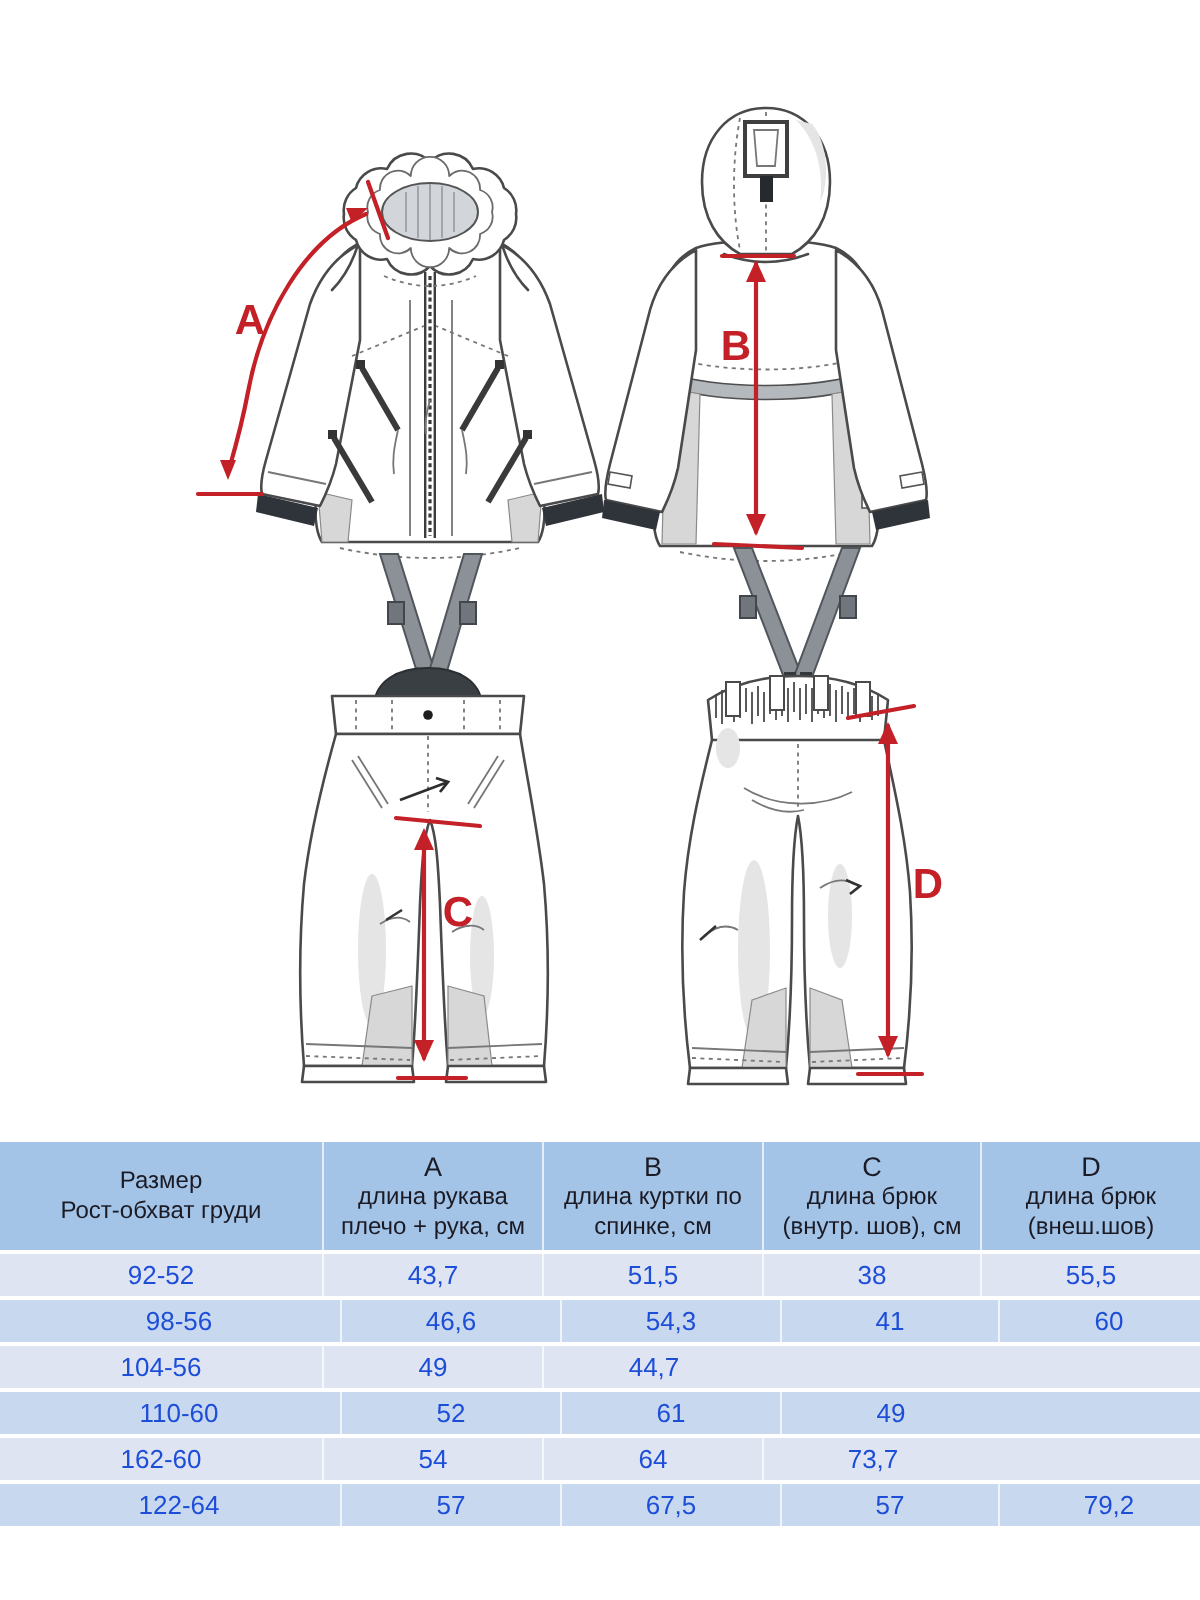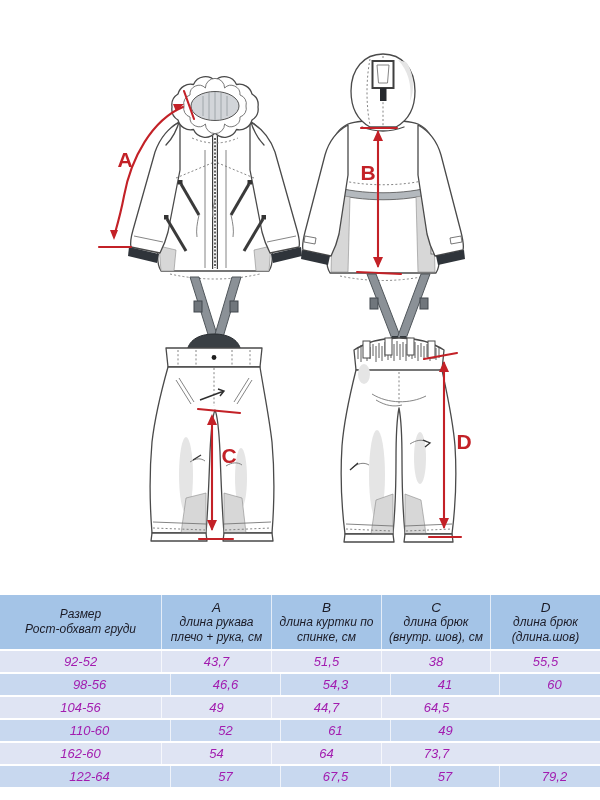--- a/index.html
+++ b/index.html
@@ -1,29 +1,29 @@
 <!DOCTYPE html>
 <html><head>
 <meta charset="utf-8">
 <title>Size chart</title>
 <style>
   html,body{margin:0;padding:0;background:#fff;}
   body{width:600px;height:800px;position:relative;overflow:hidden;
        font-family:"Liberation Sans","DejaVu Sans",sans-serif;-webkit-font-smoothing:antialiased;}
   #diagram{position:absolute;top:0;left:0;}
-  .sizetable{position:absolute;top:595px;left:0;width:600px;font-style:italic;--cols:162px 110px 110px 109px 109px;}
+  .sizetable{position:absolute;top:571px;left:0;width:600px;--cols:162px 110px 110px 109px 109px;}
   .thead{display:grid;grid-template-columns:var(--cols);background:#a4c4e7;min-height:54px;}
   .thead>div{display:flex;flex-direction:column;justify-content:center;align-items:center;
              text-align:center;color:#1b1b26;font-size:12px;line-height:15px;padding:2px 0;
              border-right:1px solid rgba(255,255,255,.7);}
   .thead>div:last-child{border-right:none;}
   .col-letter{font-size:13.5px;}
   .sizehead{font-size:12.5px;line-height:16px;}
   .tr{display:grid;grid-template-columns:var(--cols);border-top:2px solid #ffffff;}
-  .tr>div{height:21px;line-height:21px;text-align:center;font-size:13px;color:#a21caf;
+  .tr>div{height:21px;line-height:21px;text-align:center;font-size:13px;color:#1d4ed8;
           border-right:1px solid rgba(255,255,255,.7);}
   .tr>div:last-child{border-right:none;text-align:center;}
   .tr.light{background:#dfe4f3;}
   .tr.dark{background:#c8d8ef;padding-left:9px;}
   text.mlabel{font:bold 21px "Liberation Sans","DejaVu Sans",sans-serif;fill:#c32127;}
   .ln{stroke:#4a4a4a;stroke-width:1.3;fill:none;stroke-linecap:round;stroke-linejoin:round;}
   .fw{fill:#fff;stroke:#4a4a4a;stroke-width:1.3;stroke-linejoin:round;}
   .thin{stroke:#777;stroke-width:.9;fill:none;}
   .dash{stroke:#777;stroke-width:.9;fill:none;stroke-dasharray:2 2.2;}
   .red{stroke:#c32127;stroke-width:2.1;fill:none;stroke-linecap:round;}
@@ -225,21 +225,21 @@
       <span>спинке, см</span>
     </div>
     <div>
       <span class="col-letter">C</span>
       <span>длина брюк</span>
       <span>(внутр. шов), см</span>
     </div>
     <div>
       <span class="col-letter">D</span>
       <span>длина брюк</span>
-      <span>(длина.шов)</span>
+      <span>(внеш.шов)</span>
     </div>
   </div>
 
   <div class="tr light">
     <div>92-52</div>
     <div>43,7</div>
     <div>51,5</div>
     <div>38</div>
     <div>55,5</div>
   </div>
@@ -247,21 +247,20 @@
     <div>98-56</div>
     <div>46,6</div>
     <div>54,3</div>
     <div>41</div>
     <div>60</div>
   </div>
   <div class="tr light">
     <div>104-56</div>
     <div>49</div>
     <div>44,7</div>
-    <div>64,5</div>
   </div>
   <div class="tr dark">
     <div>110-60</div>
     <div>52</div>
     <div>61</div>
     <div>49</div>
   </div>
   <div class="tr light">
     <div>162-60</div>
     <div>54</div>

